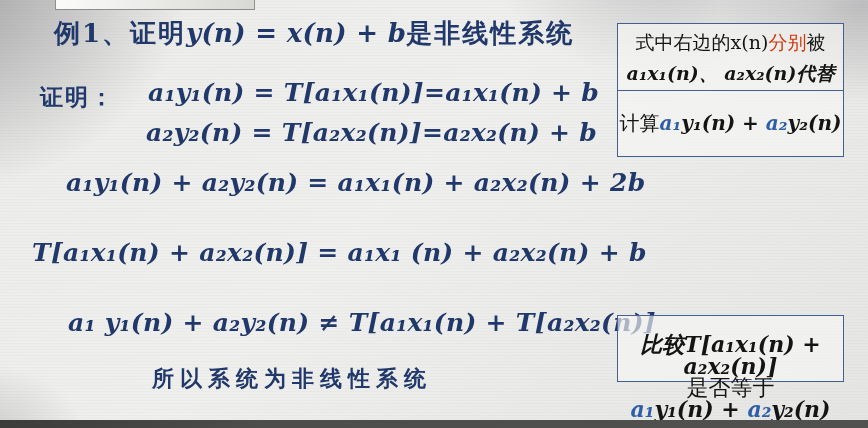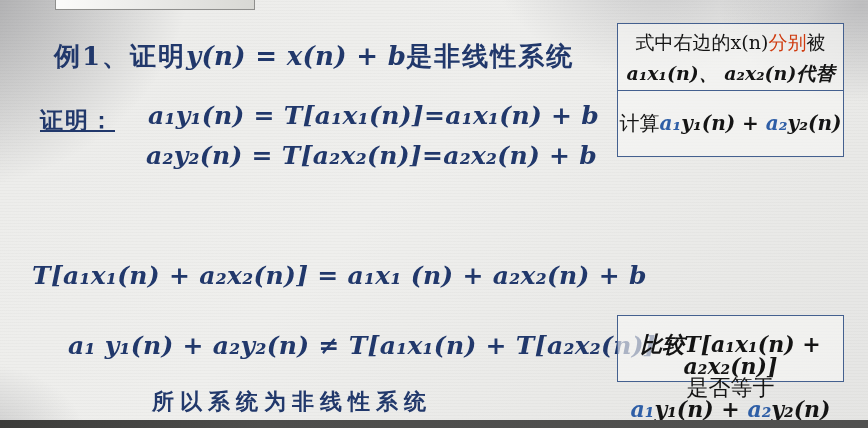--- a/index.html
+++ b/index.html
@@ -19,25 +19,25 @@
   
   .topbox{
     position:absolute;left:55px;top:-14px;width:198px;height:22px;
     background:linear-gradient(90deg,#fbfbfa,#d8d8d4);
     border:1px solid #8f8f8d;
   }
   .bottomstrip{
     position:absolute;left:0;bottom:0;width:868px;height:8px;
     background:linear-gradient(90deg,#3c3c3a,#4d4d4b 30%,#515150);
   }
-  .navy{color:#21386b;margin-top:23px;}
+  .navy{color:#21386b;}
   .math{font-style:italic;font-weight:bold;letter-spacing:.3px;}
   .zh{font-weight:bold;letter-spacing:2px;}
   .title{position:absolute;left:54px;top:16px;font-size:26px;white-space:nowrap;}
-  .proof-label{position:absolute;left:40px;top:82px;font-size:23px;text-decoration:underline;}
+  .proof-label{position:absolute;left:40px;top:82px;font-size:23px;}
   .eq{position:absolute;font-size:25px;white-space:nowrap;}
   .eq1{left:148px;top:78px;}
   .eq2{left:146px;top:118px;font-style:italic;}
   .eq3{left:66px; top:168px;}
   .eq4{left:32px; top:238px;}
   .eq5{left:68px; top:308px;}
   .conclusion{position:absolute;left:152px;top:364px;font-size:22px;letter-spacing:6px;}
   .note{
     position:absolute;left:617px;width:227px;
     box-sizing:border-box;
@@ -63,20 +63,21 @@
   <div class="topbox"></div>
 
   <div class="title navy">
     <span class="zh">例1、证明</span><span class="math">y(n) = x(n) + b</span><span class="zh">是非线性系统</span>
   </div>
 
   <div class="proof-label zh navy">证明：</div>
 
   <div class="eq eq1 math navy">a₁y₁(n) = T[a₁x₁(n)]=a₁x₁(n) + b</div>
   <div class="eq eq2 math navy">a₂y₂(n) = T[a₂x₂(n)]=a₂x₂(n) + b</div>
+  <div class="eq eq3 math navy">a₁y₁(n) + a₂y₂(n) = a₁x₁(n) + a₂x₂(n) + 2b</div>
   <div class="eq eq4 math navy">T[a₁x₁(n) + a₂x₂(n)] = a₁x₁ (n) + a₂x₂(n) + b</div>
   <div class="eq eq5 math navy">a₁ y₁(n) + a₂y₂(n) ≠ T[a₁x₁(n) + T[a₂x₂(n)]</div>
 
   <div class="conclusion zh navy">所以系统为非线性系统</div>
 
   <div class="note n1">
     <div>
       <span class="ink">式中右边的x(n)</span><span class="red">分别</span><span class="ink">被</span>
     </div>
     <div class="math ink">a₁x₁(n)、 a₂x₂(n)代替</div>

